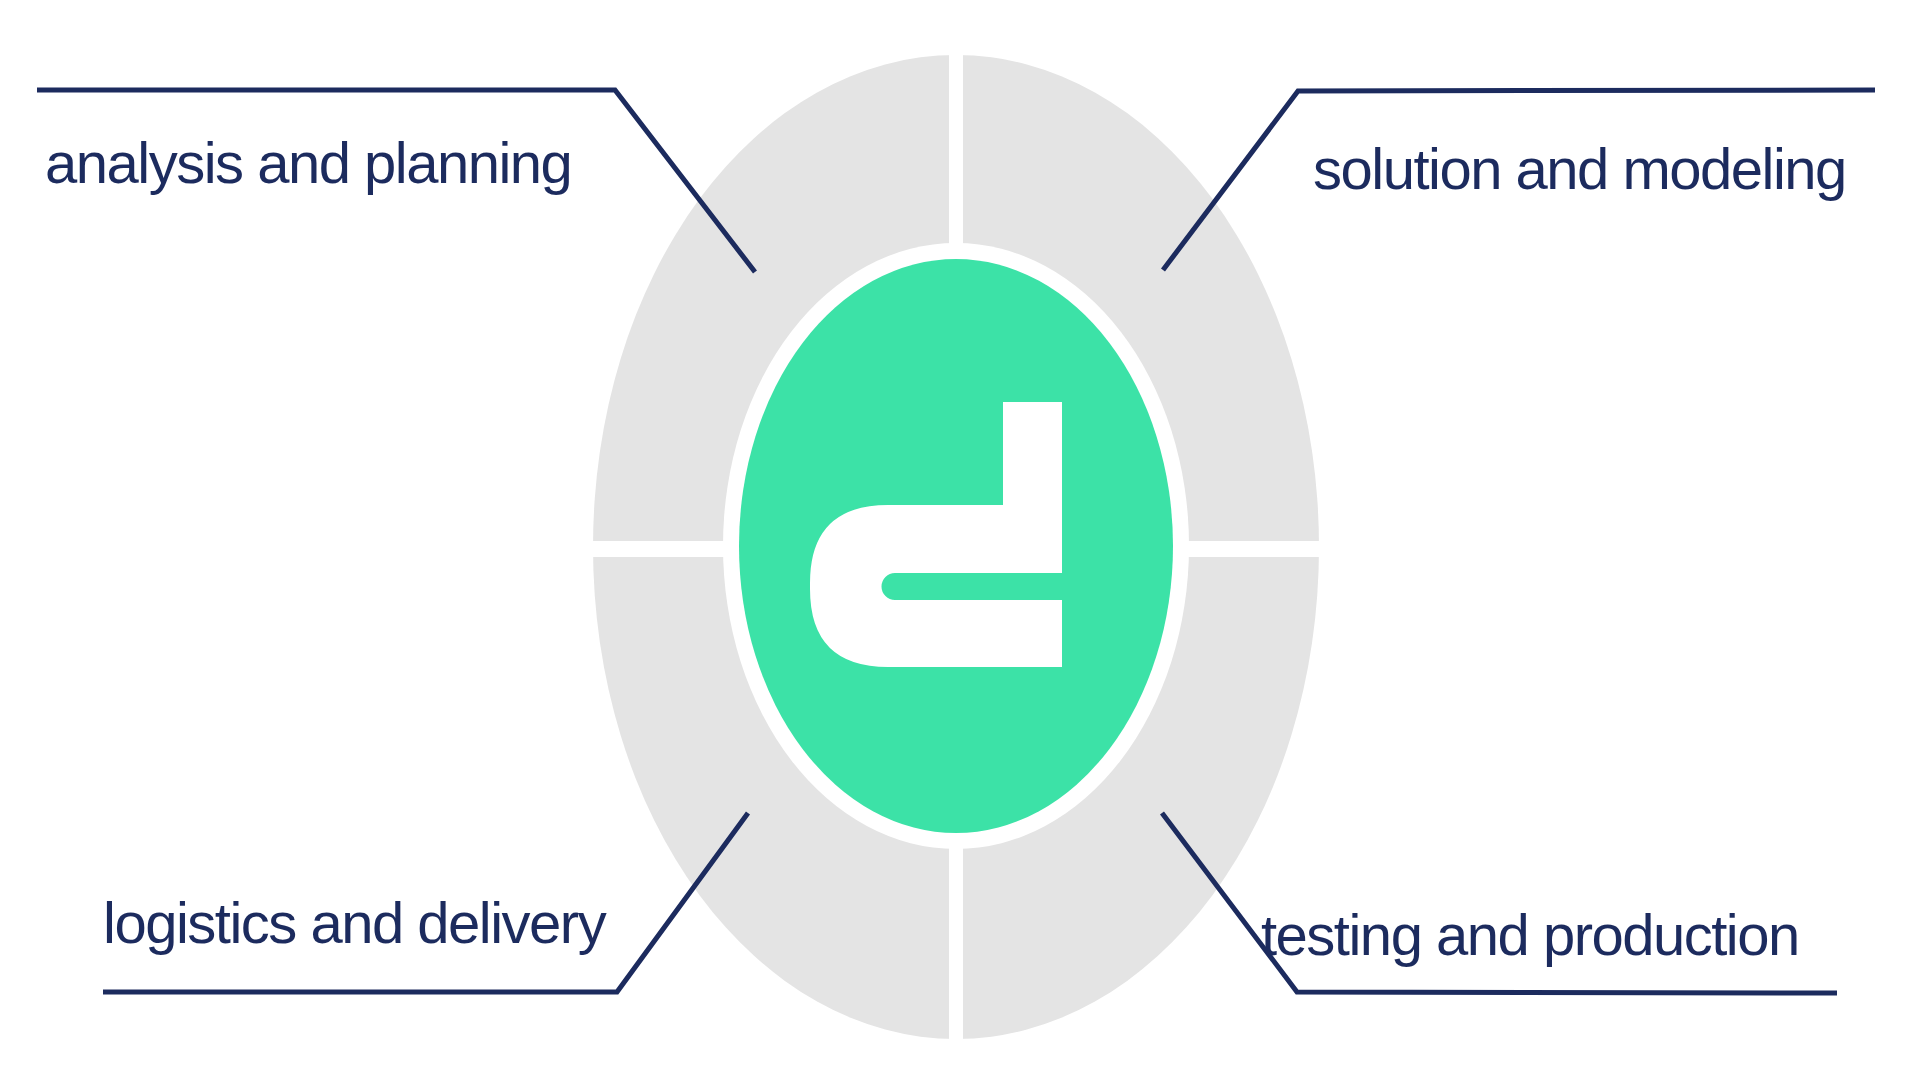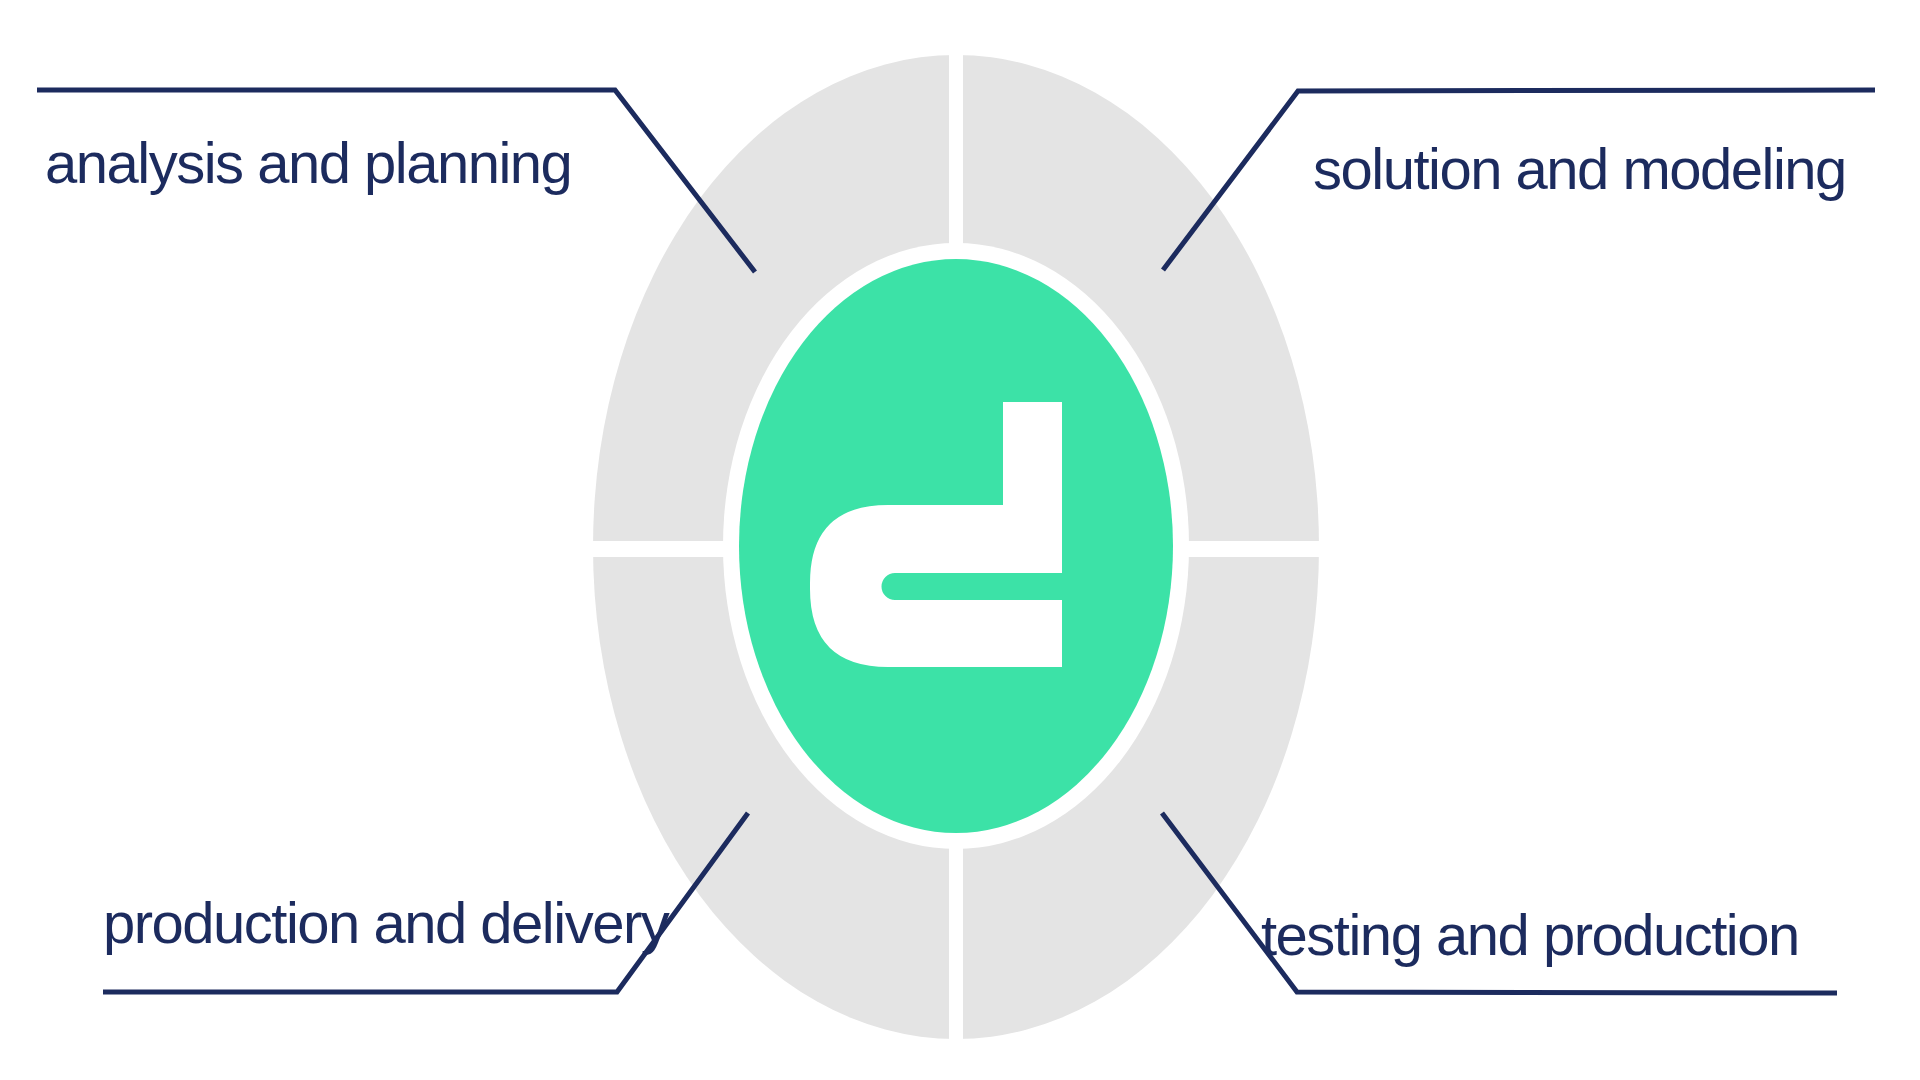--- a/index.html
+++ b/index.html
@@ -70,17 +70,17 @@
     <polyline points="37,90 615,90 755,272" fill="none" stroke-width="5" stroke="#1c2b5e"></polyline>
     <polyline points="1875,90 1298,91 1163,270" fill="none" stroke-width="5" stroke="#1c2b5e"></polyline>
     <polyline points="103,992 617,992 748,813" fill="none" stroke-width="5" stroke="#1c2b5e"></polyline>
     <polyline points="1837,993 1297,992 1162,813" fill="none" stroke-width="5" stroke="#1c2b5e"></polyline>
   </svg>
 
   <div class="label label-tl">analysis and planning</div>
 
   <div class="label label-tr">solution and modeling</div>
 
-  <div class="label label-bl">production and delivery</div>
+  <div class="label label-bl">logistics and delivery</div>
 
   <div class="label label-br">testing and production</div>
 
 </div>
 
 </body></html>

